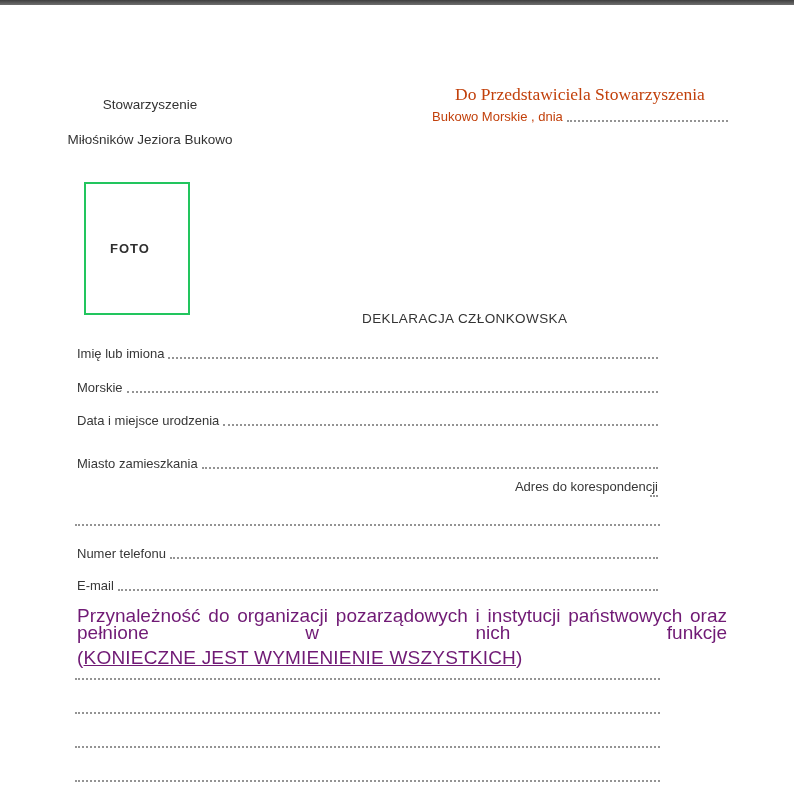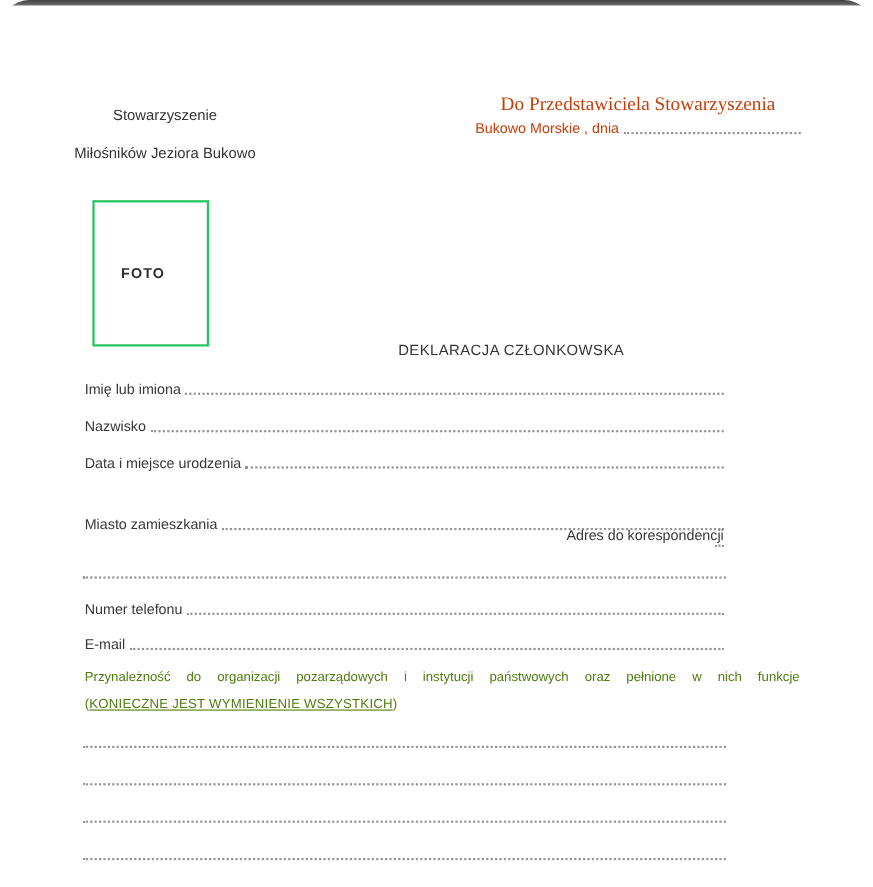--- a/index.html
+++ b/index.html
@@ -3,21 +3,20 @@
 <meta charset="utf-8">
 <style>
   html,body{margin:0;padding:0;background:#ffffff;}
   .page{
     position:relative;
     width:794px;height:806px;
     background:#ffffff;
     font-family:"Liberation Sans","DejaVu Sans",sans-serif;
     color:#3b3b3b;
     overflow:hidden;
-    border-radius:27px;
   }
   .top-bar{
     position:absolute;left:0;top:0;width:794px;height:5px;
     background:linear-gradient(#3f3f3f,#6f6f6f);
   }
   
   .assoc{
     position:absolute;left:40px;top:97px;width:220px;
     text-align:center;font-size:13.5px;line-height:16px;color:#333333;
   }
@@ -65,21 +64,21 @@
     font-size:13px;line-height:16px;color:#373737;
   }
   .field-row .lbl{white-space:nowrap;}
   .dotted-line{
     position:absolute;left:75px;width:585px;height:16px;
     border-bottom:2px dotted #949494;box-sizing:border-box;
   }
   
   .affiliation{
     position:absolute;left:77px;top:607px;width:650px;
-    font-size:12px;line-height:17px;color:#4d7c0f;
+    font-size:19px;line-height:17px;color:#701a75;
   }
   .affiliation .line1{
     text-align:justify;text-align-last:justify;
   }
   .affiliation .line2{
     margin-top:8px;text-align:left;letter-spacing:0.2px;
   }
   .affiliation .line2 .ul{text-decoration:underline;}
 </style>
 </head>
@@ -106,28 +105,28 @@
     <span class="photo-label">FOTO</span>
   </div>
 
   <div class="form-title">DEKLARACJA CZŁONKOWSKA</div>
 
   <div class="field-row" style="top:346px;">
     <span class="lbl">Imię lub imiona</span>
     <span class="dots"></span>
   </div>
   <div class="field-row" style="top:380px;">
-    <span class="lbl">Nazwisko</span>
+    <span class="lbl">Morskie</span>
     <span class="dots"></span>
   </div>
   <div class="field-row" style="top:413px;">
     <span class="lbl">Data i miejsce urodzenia</span>
     <span class="dots"></span>
   </div>
-  <div class="field-row" style="top:469px;">
+  <div class="field-row" style="top:456px;">
     <span class="lbl">Miasto zamieszkania</span>
     <span class="dots"></span>
   </div>
   <div class="field-row" style="top:479px;flex-direction:column;">
     <span class="lbl">Adres do korespondencji</span>
     <span class="dots"></span>
   </div>
 
   <div class="dotted-line" style="top:510px;"></div>
 

